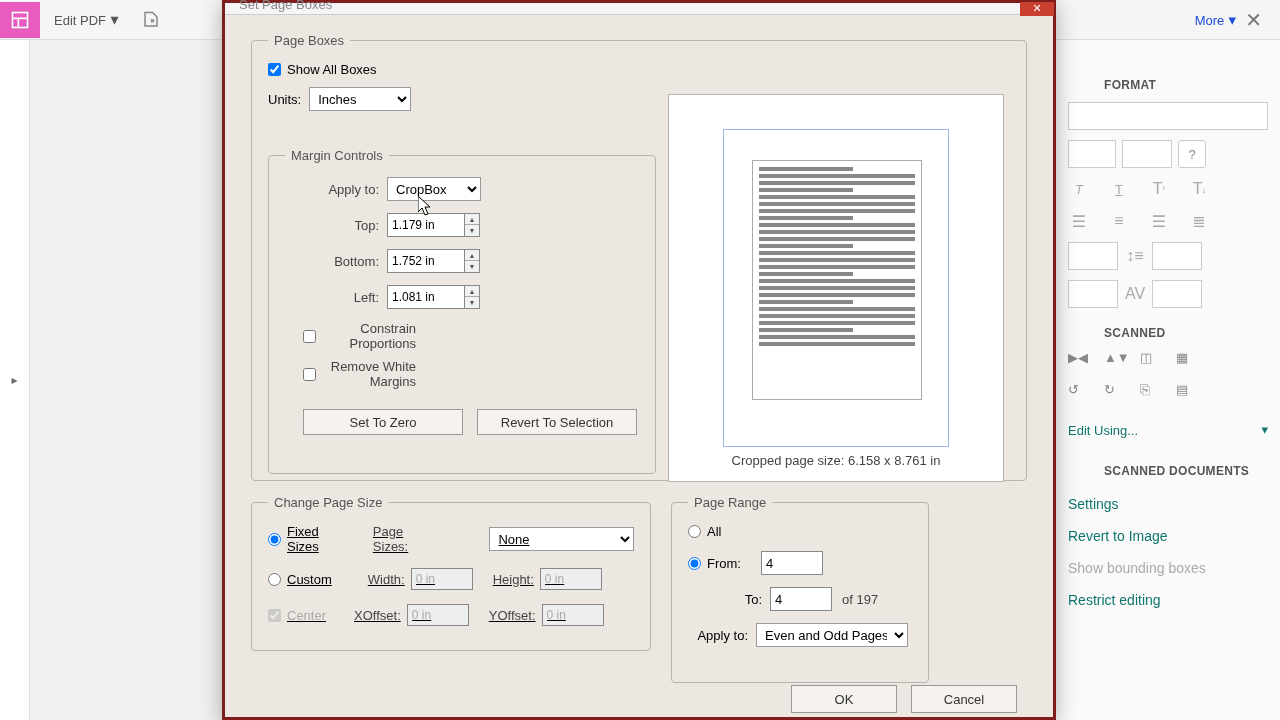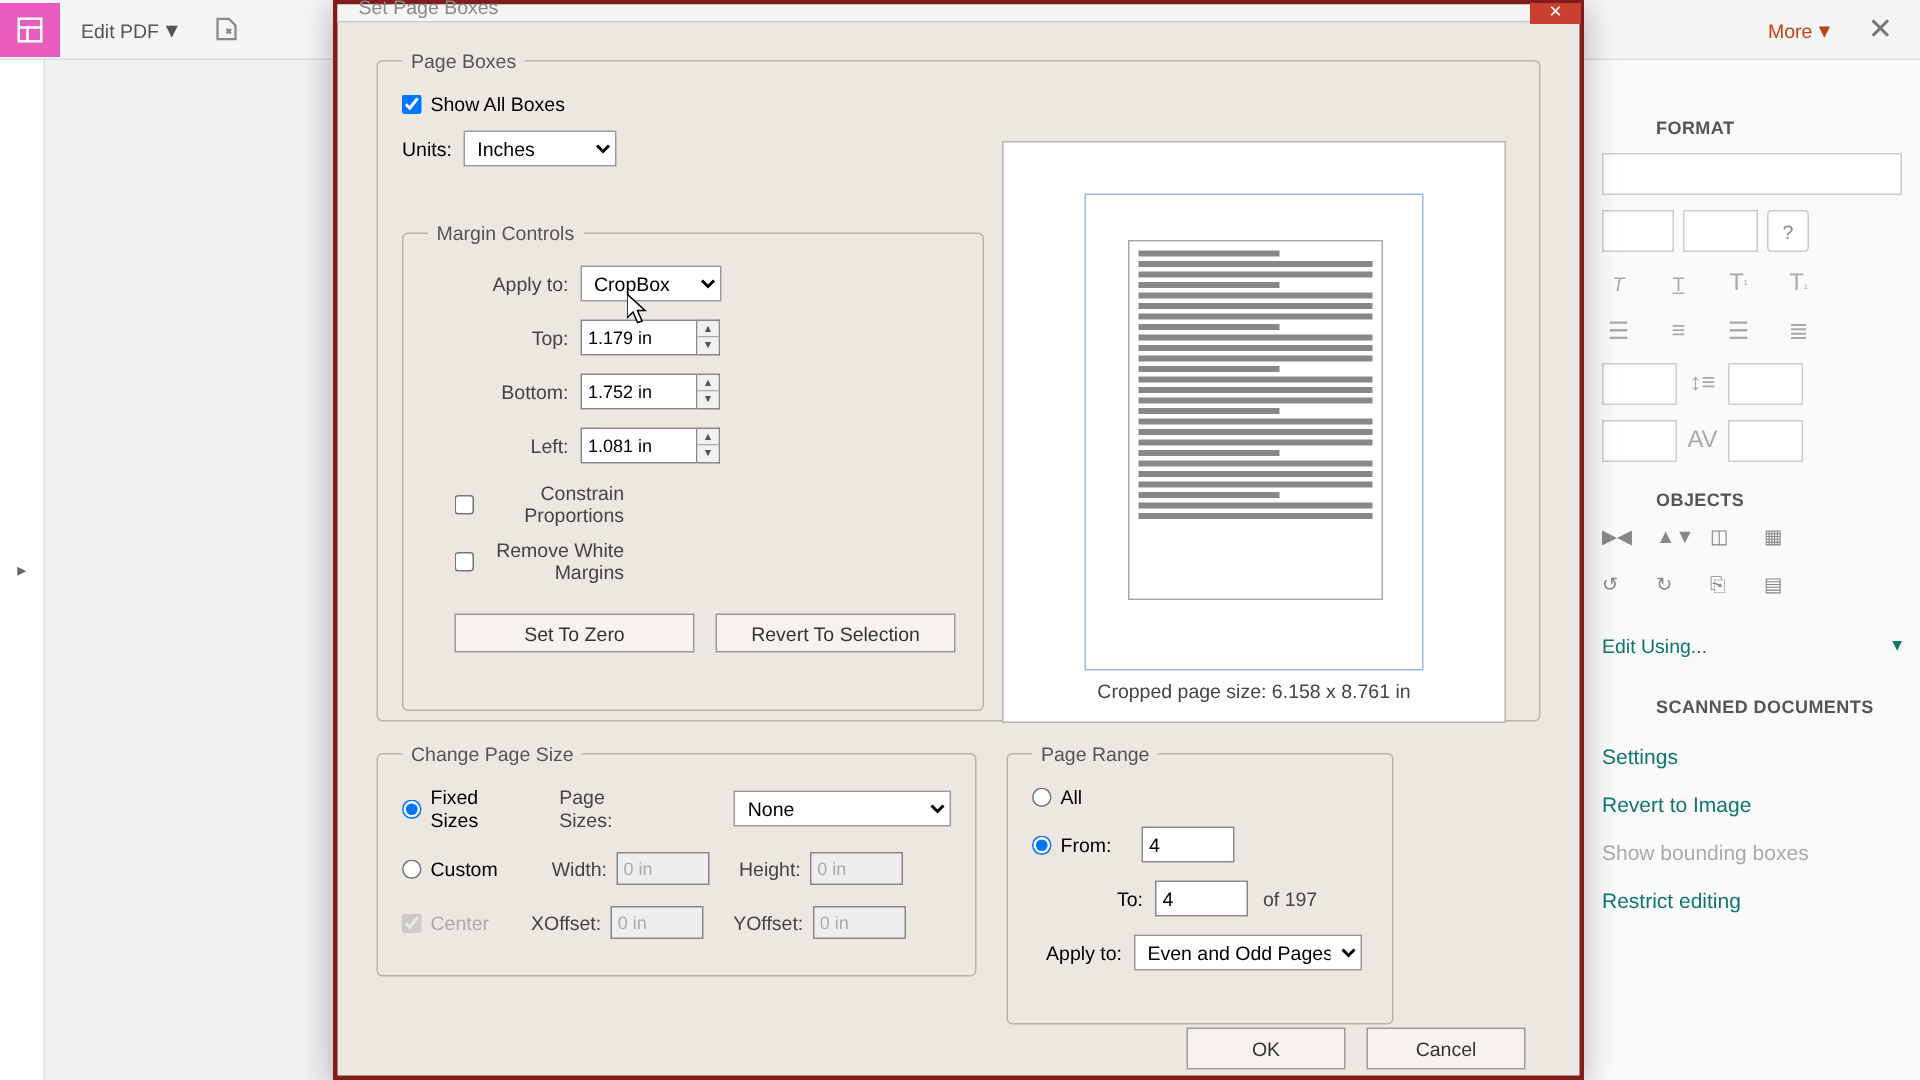--- a/index.html
+++ b/index.html
@@ -3,21 +3,21 @@
 <meta charset="utf-8">
 <style>
 * { box-sizing: border-box; margin: 0; padding: 0; font-family: "Segoe UI", Arial, sans-serif; font-size: 13px; }
 body { background: #f0f0f0; width: 1280px; height: 720px; overflow: hidden; position: relative; }
 
 .toolbar { position: absolute; top: 0; left: 0; right: 0; height: 40px; display: flex; align-items: center; background: #f5f5f5; border-bottom: 1px solid #ddd; }
 .pink-btn { width: 40px; height: 36px; background: #e85cc0; display: flex; align-items: center; justify-content: center; }
 .pink-btn svg { width: 20px; height: 20px; }
 .edit-pdf { padding: 0 14px; font-size: 16px; color: #555; }
 .toolbar-icon { width: 28px; height: 28px; display: flex; align-items: center; justify-content: center; color: #888; margin: 0 4px; }
-.more-link { position: absolute; right: 60px; font-size: 15px; color: #c2410c; }
+.more-link { position: absolute; right: 44px; font-size: 15px; color: #1d4ed8; }
 .close-x { position: absolute; right: 18px; font-size: 20px; color: #777; cursor: pointer; }
 
 .sidebar { position: absolute; left: 0; top: 40px; bottom: 0; width: 30px; background: #fff; border-right: 1px solid #ddd; display: flex; align-items: center; justify-content: center; }
 .expand-arrow { font-size: 12px; color: #666; }
 
 .right-panel { position: absolute; right: 0; top: 40px; bottom: 0; width: 225px; background: #fafafa; border-left: 1px solid #ddd; padding: 20px 12px 0 12px; overflow: hidden; }
 .panel-section-title { font-size: 12px; font-weight: 600; color: #555; margin: 18px 0 10px 0; letter-spacing: 0.3px; padding-left: 36px; }
 .panel-row { display: flex; gap: 6px; margin-bottom: 10px; align-items: center; }
 .panel-dropdown { flex: 1; height: 28px; border: 1px solid #ccc; background: #fff; }
 .panel-small-input { width: 48px; height: 28px; border: 1px solid #ccc; background: #fff; }
@@ -59,21 +59,21 @@
 
 .preview-box { position: absolute; right: 22px; top: 46px; width: 336px; height: 388px; background: #fff; border: 1px solid #b8b4ae; display: flex; flex-direction: column; align-items: center; justify-content: center; }
 .preview-page { width: 226px; height: 318px; border: 1px solid #9cb4e6; background: #fff; position: relative; }
 .preview-inner { position: absolute; left: 28px; top: 30px; right: 26px; bottom: 46px; border: 1px solid #aaa; padding: 6px; }
 .preview-line { height: 4px; background: #888; margin-bottom: 3px; }
 .preview-line.short { width: 60%; }
 .cropped-label { text-align: center; margin-top: 14px; font-size: 13px; color: #444; }
 
 .bottom-row { display: flex; gap: 20px; }
 .change-fieldset { width: 400px; height: 156px; }
-.change-row { display: flex; align-items: center; margin-bottom: 14px; }
+.change-row { display: flex; align-items: center; margin-bottom: 14px; text-decoration: underline; }
 .radio-label { display: flex; align-items: center; gap: 6px; margin-right: 22px; }
 .change-row label.fld { margin-right: 6px; color: #444; }
 .small-input { width: 62px; height: 22px; border: 1px solid #888; padding: 0 4px; font-size: 12px; }
 .small-input.disabled { background: #eee; color: #aaa; }
 .pagesize-select { width: 150px; margin-left: 44px; }
 
 .pagerange-fieldset { width: 258px; height: 188px; }
 .pagerange-fieldset .row { display: flex; align-items: center; margin-bottom: 12px; }
 .pagerange-fieldset label.rb { margin-left: 6px; }
 .from-input { width: 62px; height: 24px; border: 1px solid #888; padding: 0 4px; }
@@ -143,21 +143,21 @@
     <div class="panel-dropdown-sm"></div>
     <div class="fmt-icon">↕≡</div>
     <div class="panel-dropdown-sm"></div>
   </div>
   <div class="panel-row">
     <div class="panel-dropdown-sm"></div>
     <div class="fmt-icon">AV</div>
     <div class="panel-dropdown-sm"></div>
   </div>
 
-  <div class="panel-section-title">OBJECTS</div>
+  <div class="panel-section-title">SCANNED</div>
   <div class="obj-icons">
     <div class="obj-icon">▶◀</div>
     <div class="obj-icon">▲▼</div>
     <div class="obj-icon">◫</div>
     <div class="obj-icon">▦</div>
   </div>
   <div class="obj-icons">
     <div class="obj-icon">↺</div>
     <div class="obj-icon">↻</div>
     <div class="obj-icon">⎘</div>

